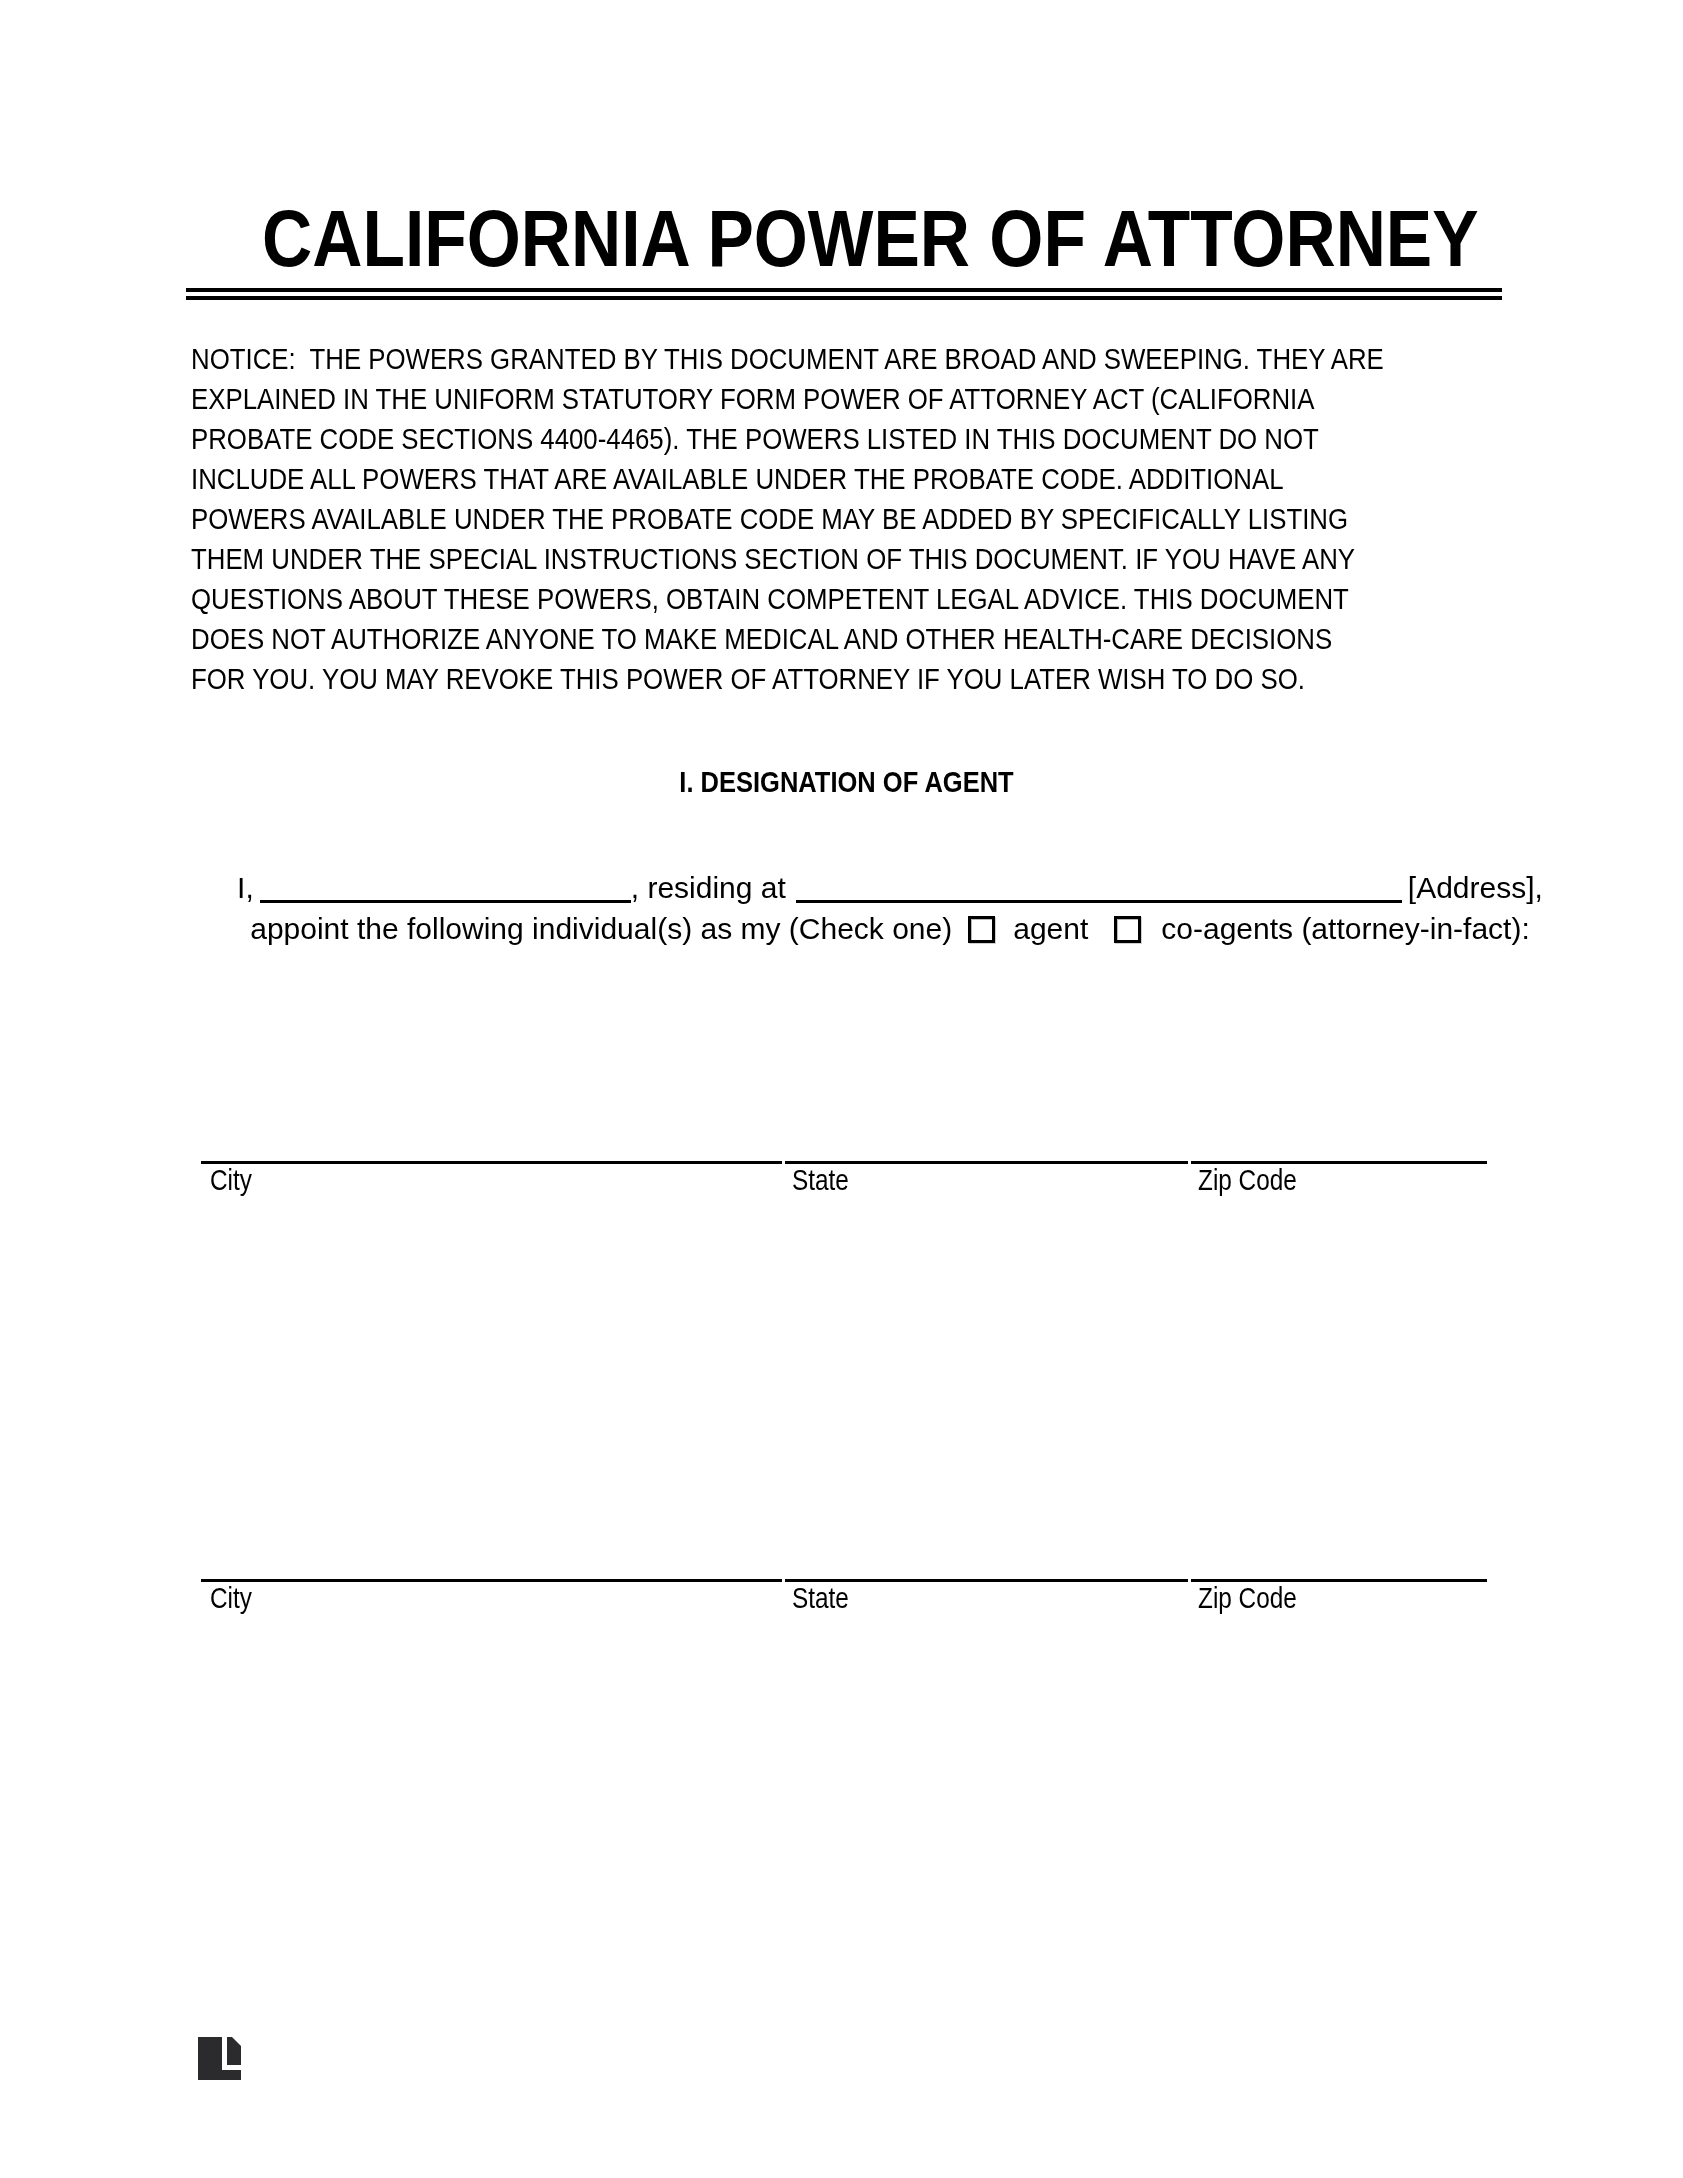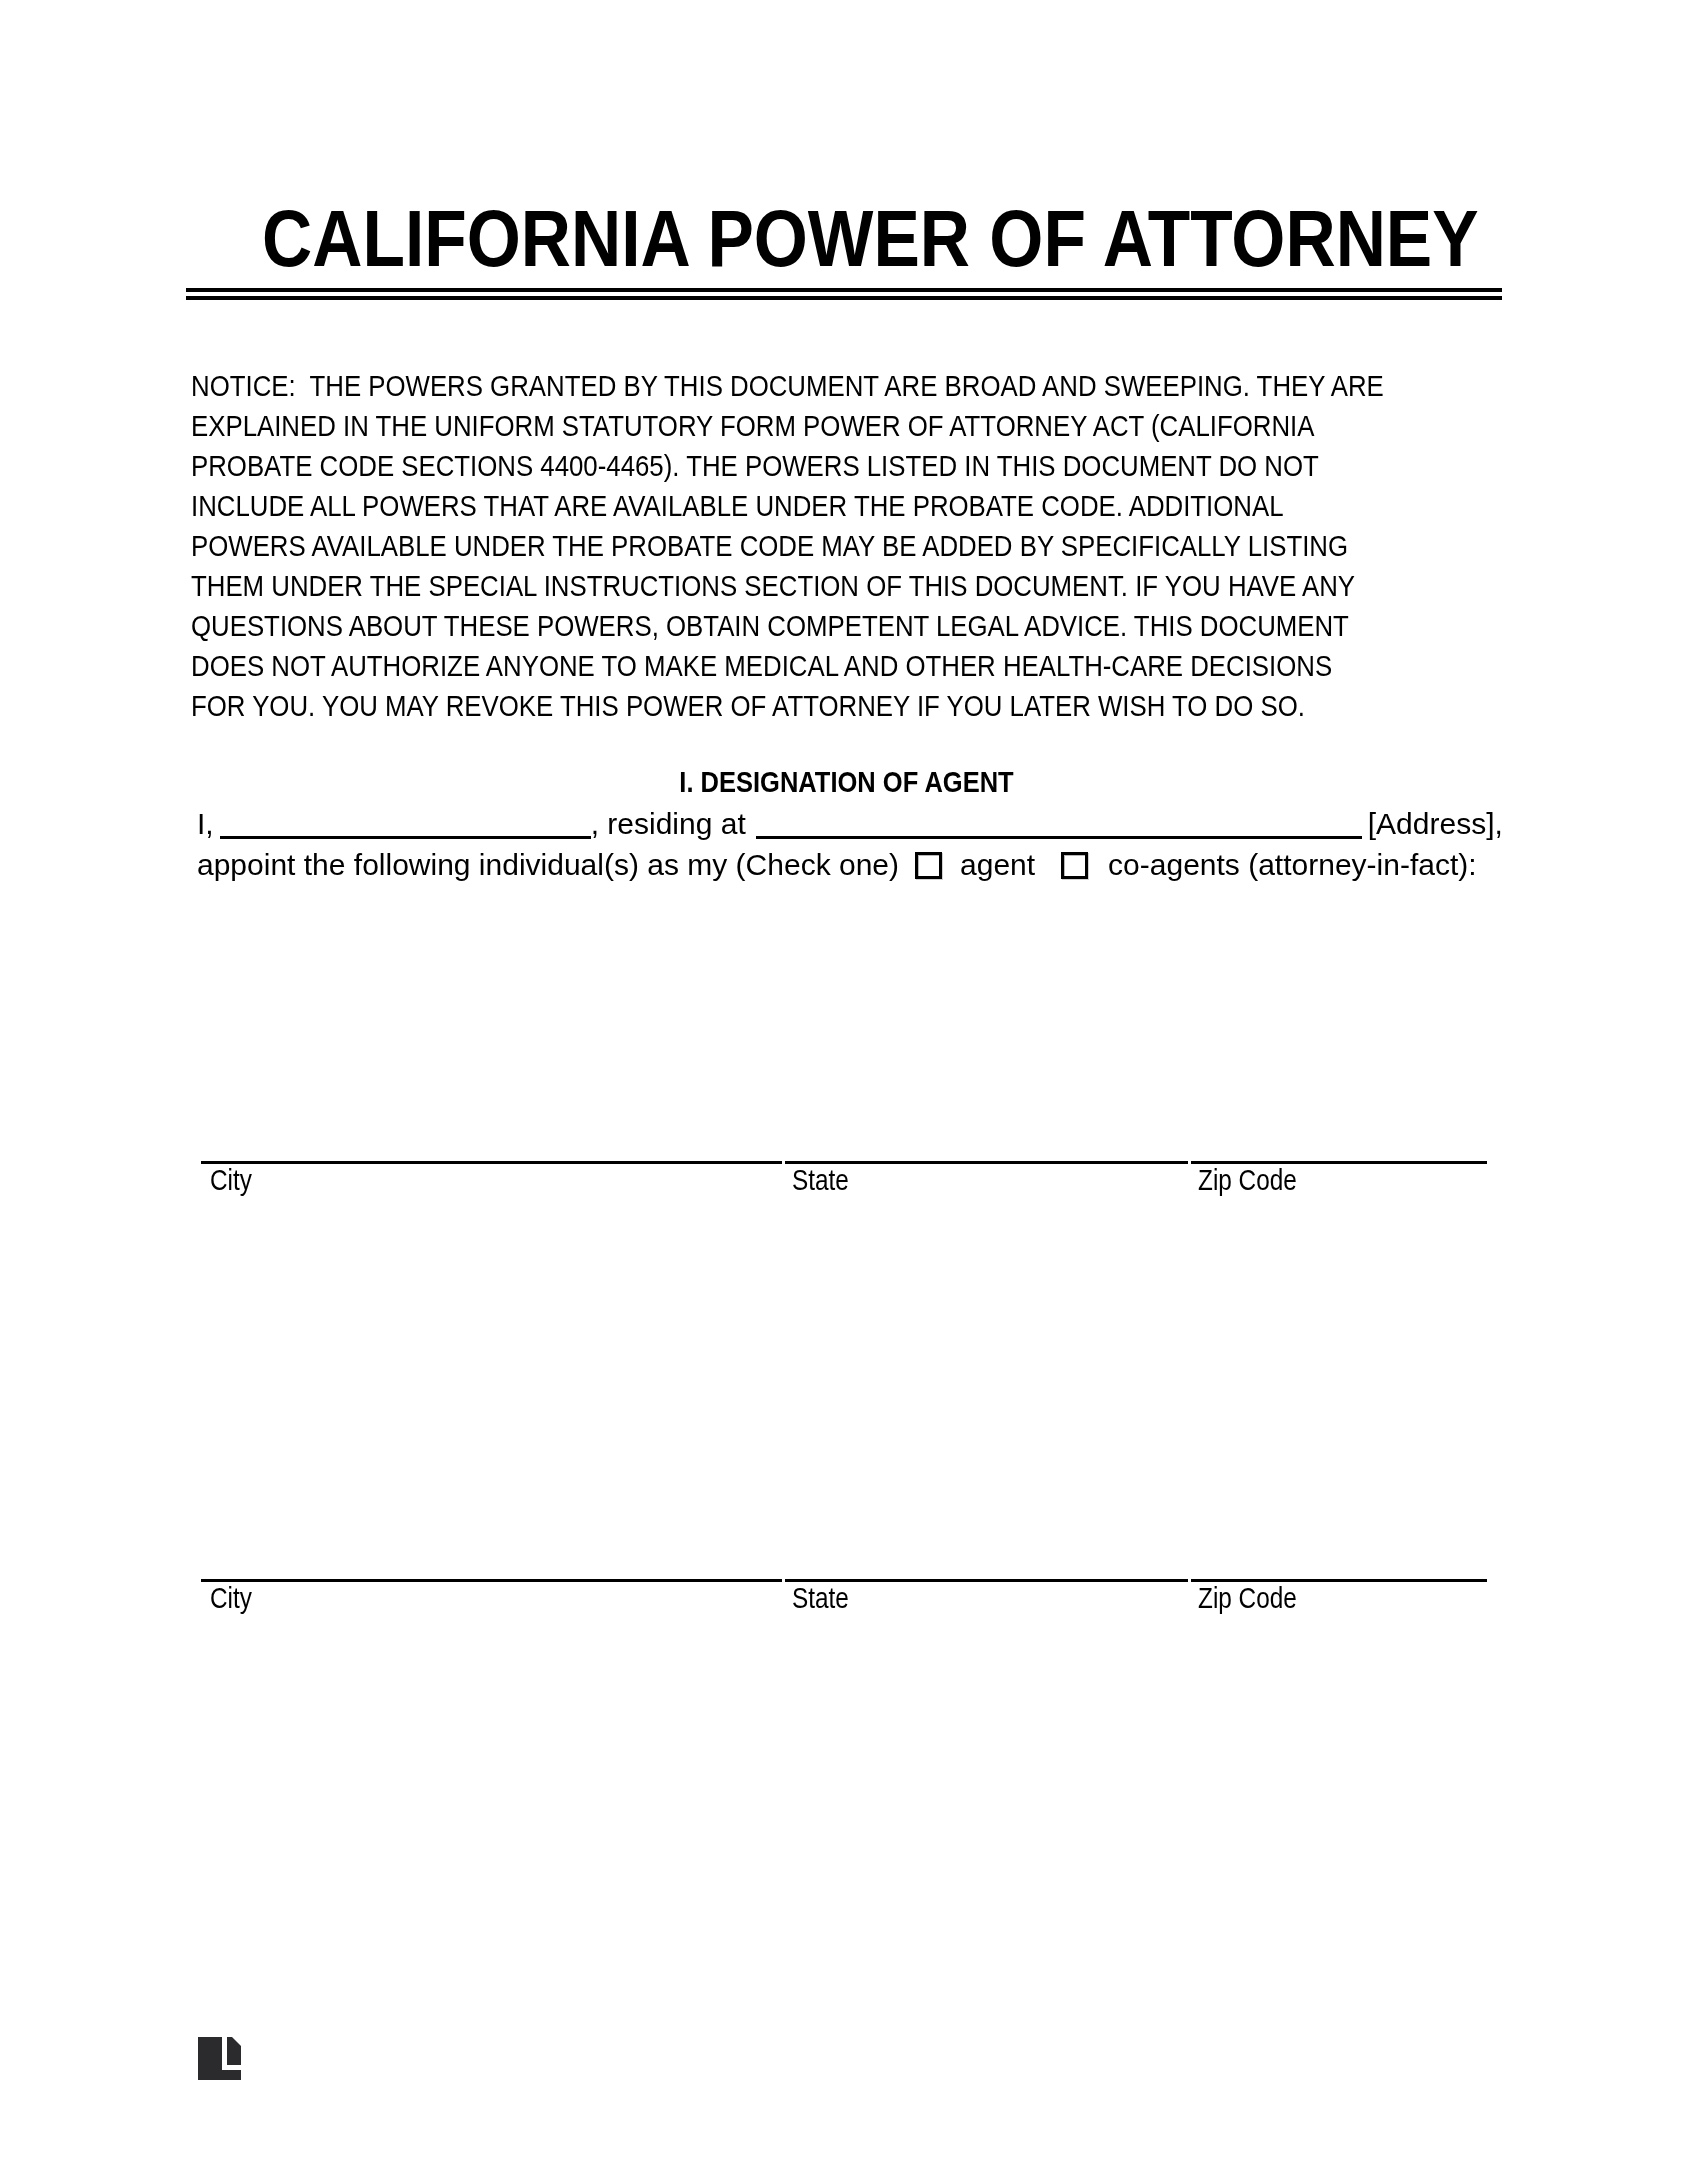--- a/index.html
+++ b/index.html
@@ -19,35 +19,35 @@
     font-size: 79px; font-weight: 700; line-height: 79px;
     white-space: nowrap;
     transform: scaleX(0.88); transform-origin: center top;
   }
   .title-rule {
     position: absolute; top: 288px; left: 186px; width: 1316px;
     height: 4px; box-sizing: content-box;
     border-top: 4px solid #000; border-bottom: 4px solid #000;
   }
 
-  .notice { position: absolute; top: 339px; left: 191px; width: 1445px; margin-top: 27px; }
+  .notice { position: absolute; top: 339px; left: 191px; width: 1445px; }
   .nline {
     height: 40px; line-height: 40px; font-size: 30px;
     white-space: pre;
     transform: scaleX(0.86); transform-origin: left top;
   }
 
   .heading {
     position: absolute; top: 762px; left: 188px; width: 1317px;
     text-align: center; font-size: 30px; font-weight: 700; line-height: 40px;
     white-space: nowrap;
     transform: scaleX(0.85); transform-origin: center top;
   }
 
-  .sentence { position: absolute; top: 803px; left: 197px; width: 1386px; }
+  .sentence { position: absolute; top: 867px; left: 197px; width: 1386px; text-align: center; }
   .sline { height: 41px; line-height: 41px; font-size: 30px; white-space: nowrap; }
   .blank {
     display: inline-block;
     border-bottom: 3px solid #000;
     vertical-align: -5px;
   }
   .blank1 { width: 371px; margin-left: 6px; }
   .blank2 { width: 606px; margin-left: 10px; margin-right: 6px; }
   .checkbox {
     display: inline-block; width: 21px; height: 21px;

